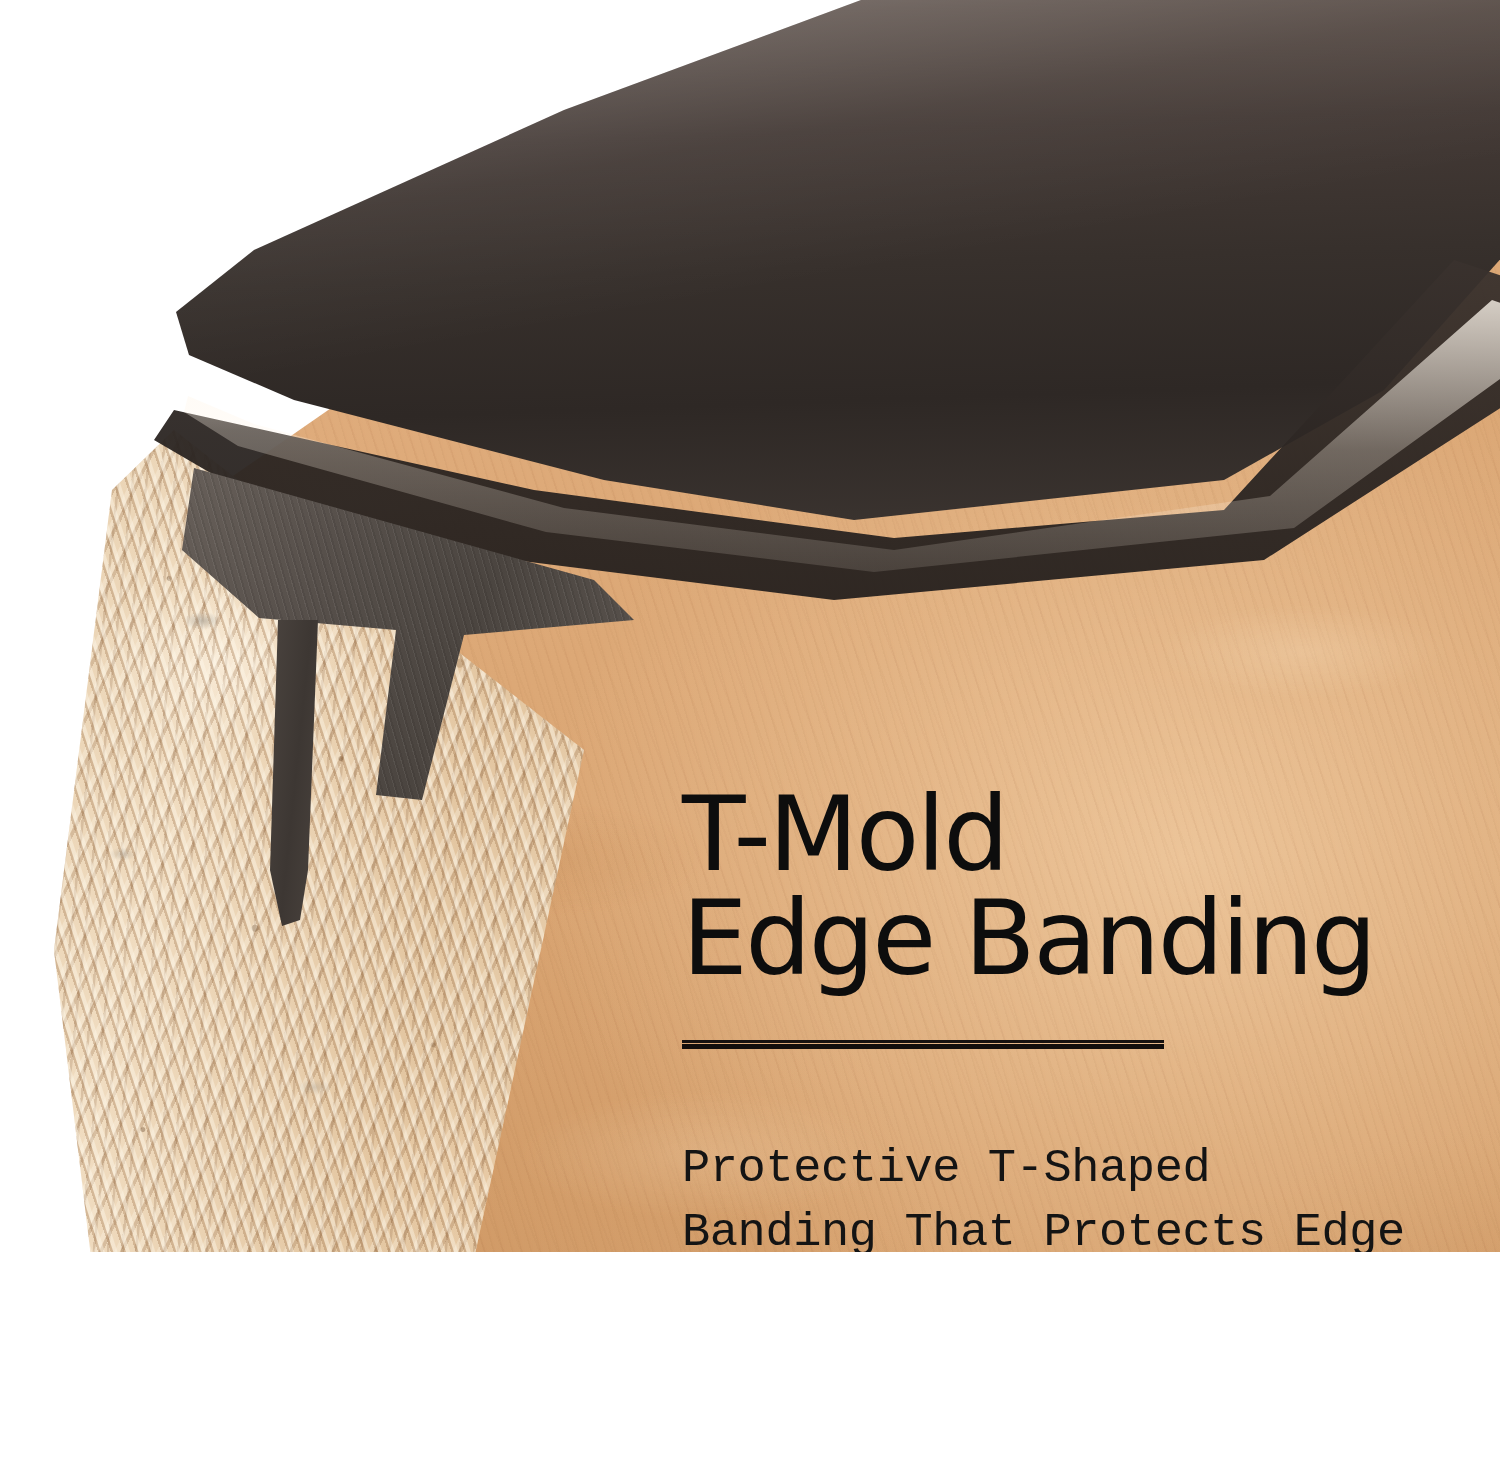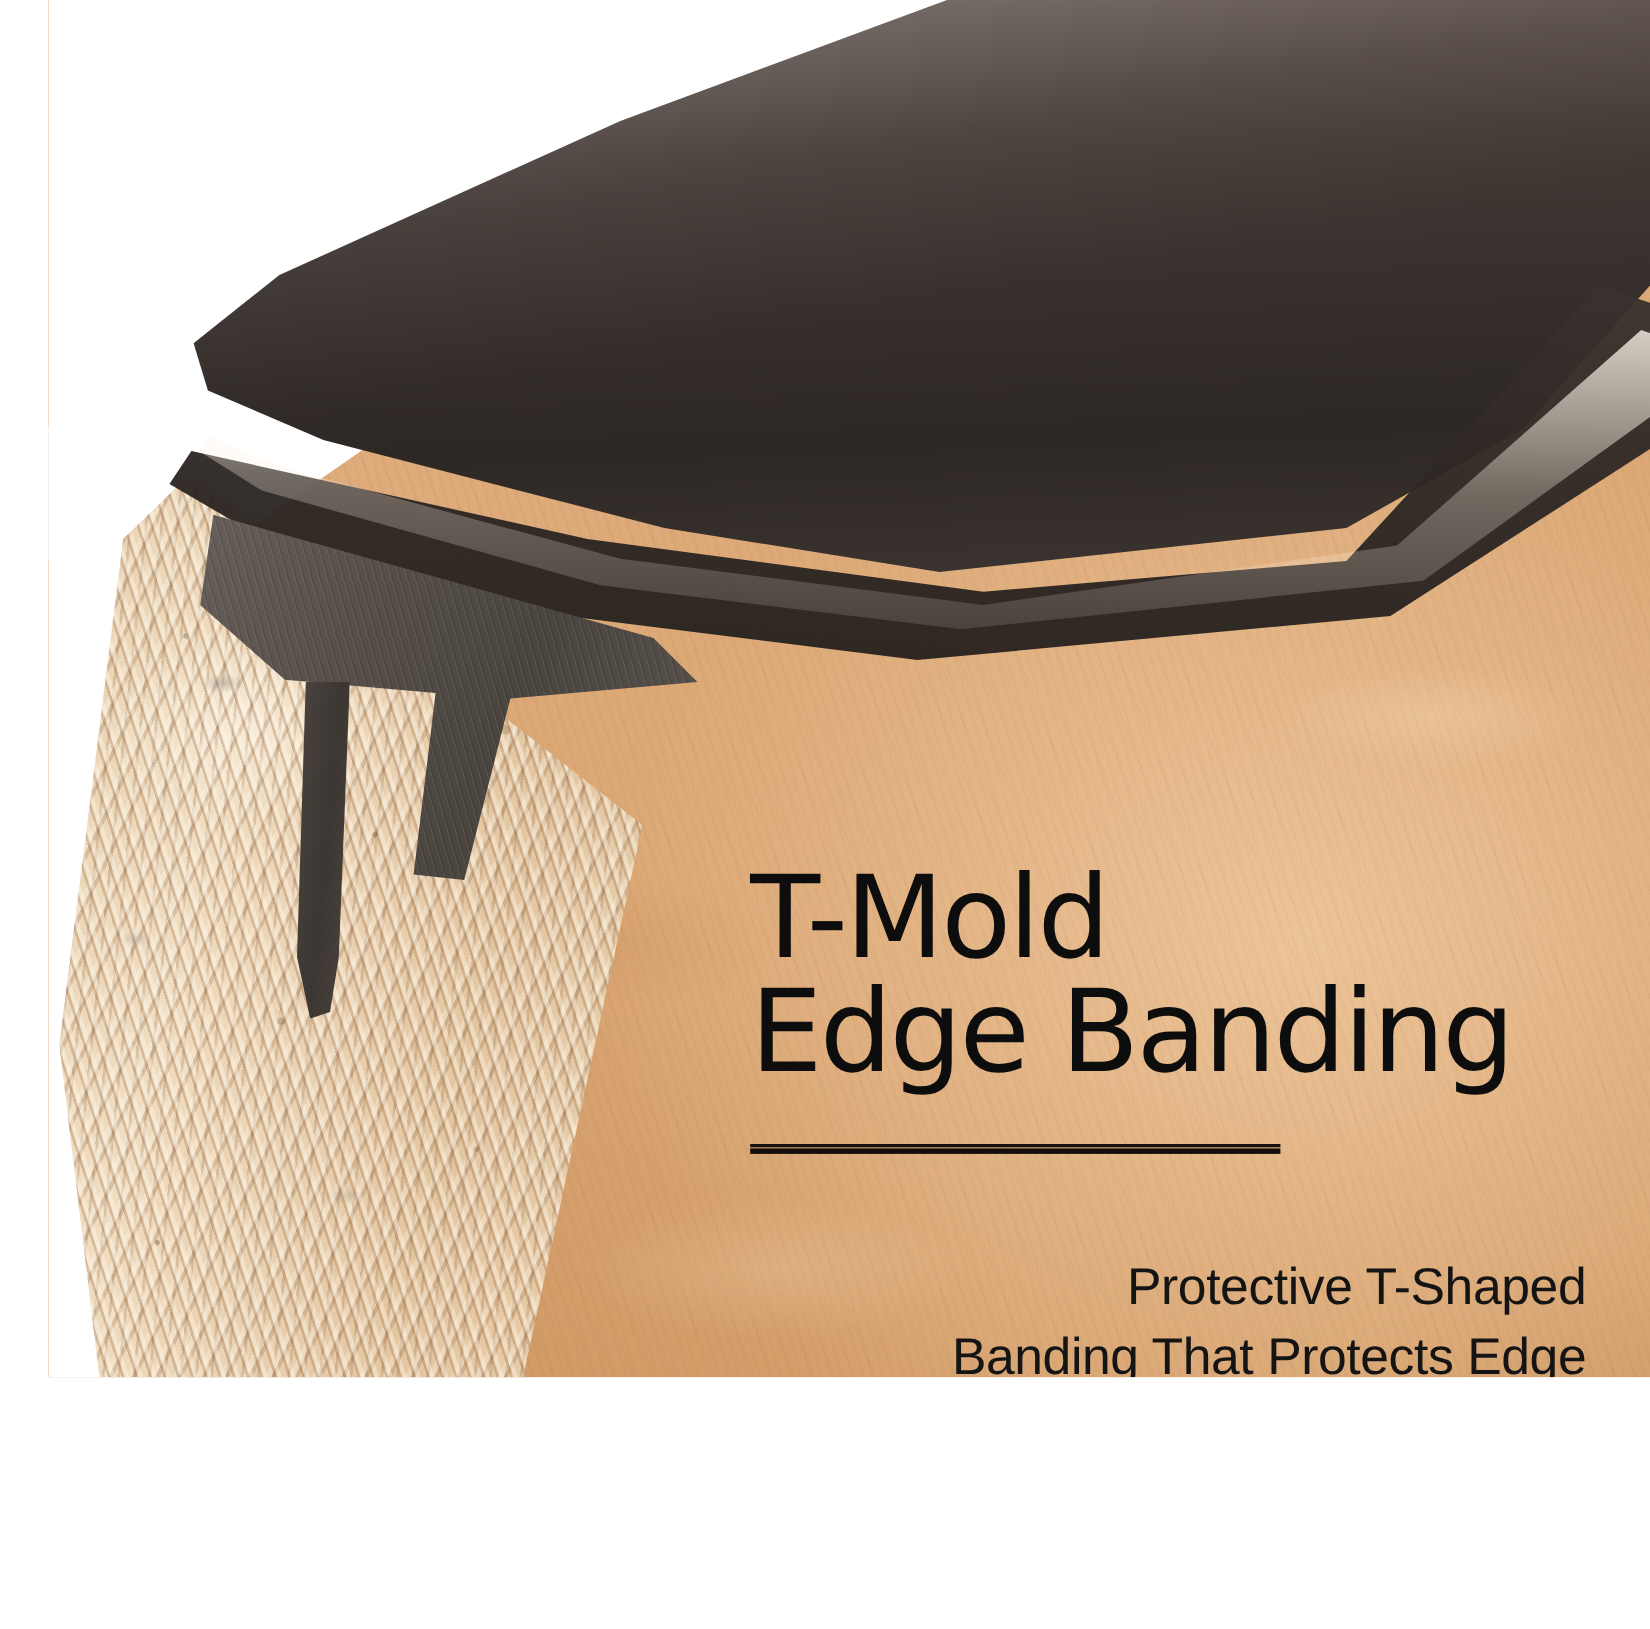--- a/index.html
+++ b/index.html
@@ -278,27 +278,26 @@
     height: 9px;
     border-top: 3px solid #171210;
     border-bottom: 5px solid #120e0c;
     box-sizing: border-box;
   }
 
   .subcopy {
     margin: 0;
     margin-top: 88px;
     color: #141414;
-    font-family: Liberation Sans, sans-serif;
+    font-family: Liberation Mono, monospace;
     font-weight: 400;
     font-size: 47px;
     line-height: 64px;
     letter-spacing: -0.4px;
     width: 760px;
-    text-align: right;
   }
   .subcopy span { display: block; }
 </style>
 </head>
 <body>
 
 <div class="scene">
 
   <div class="panel-face">
     <div class="panel-grain"></div>

